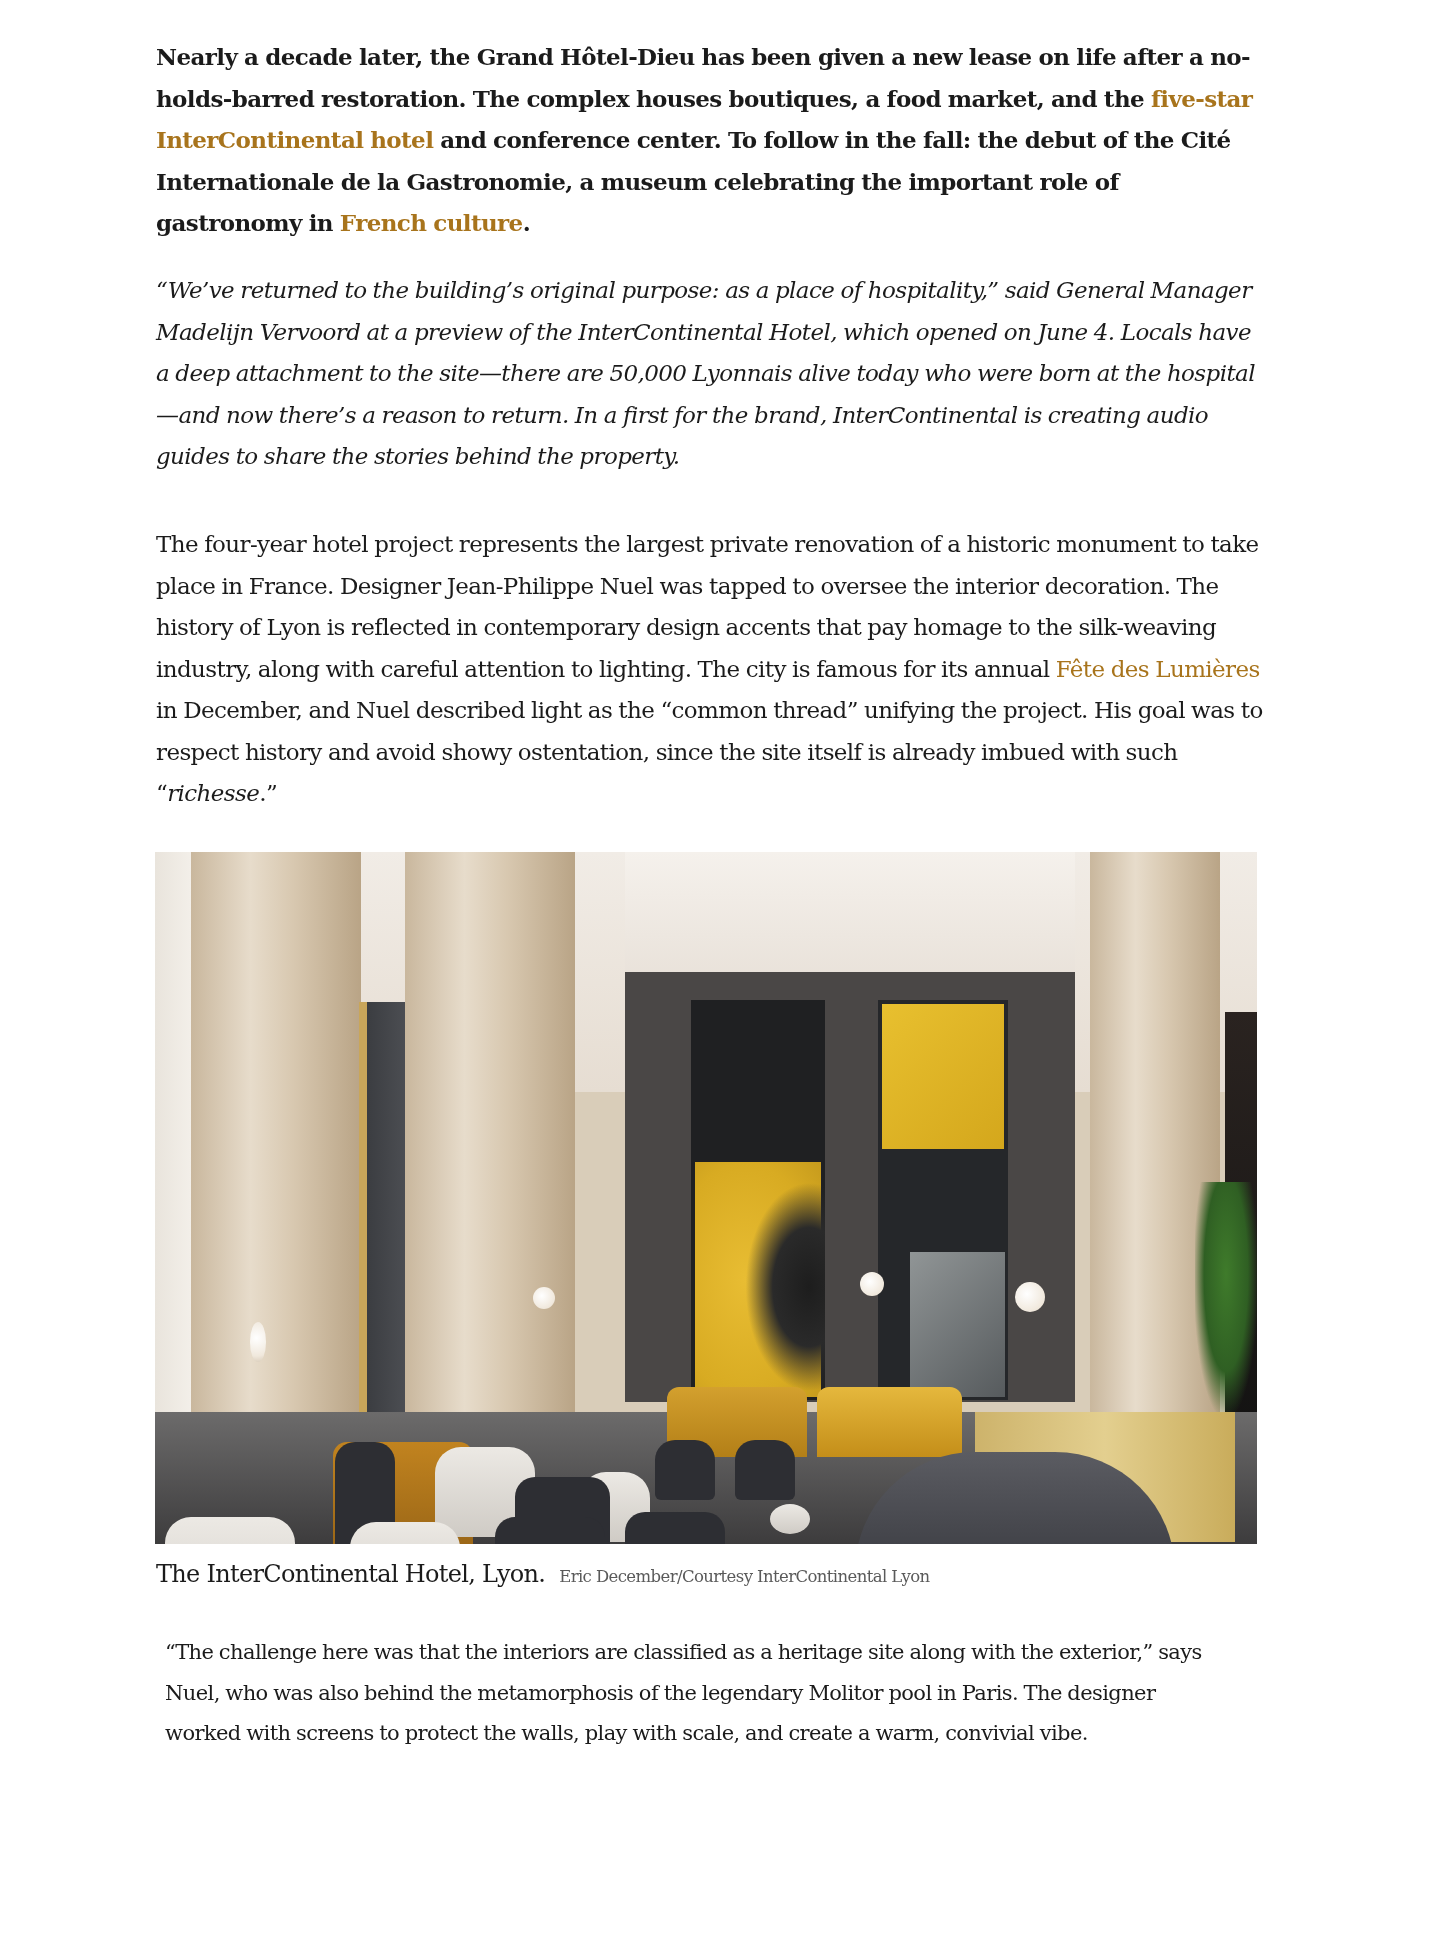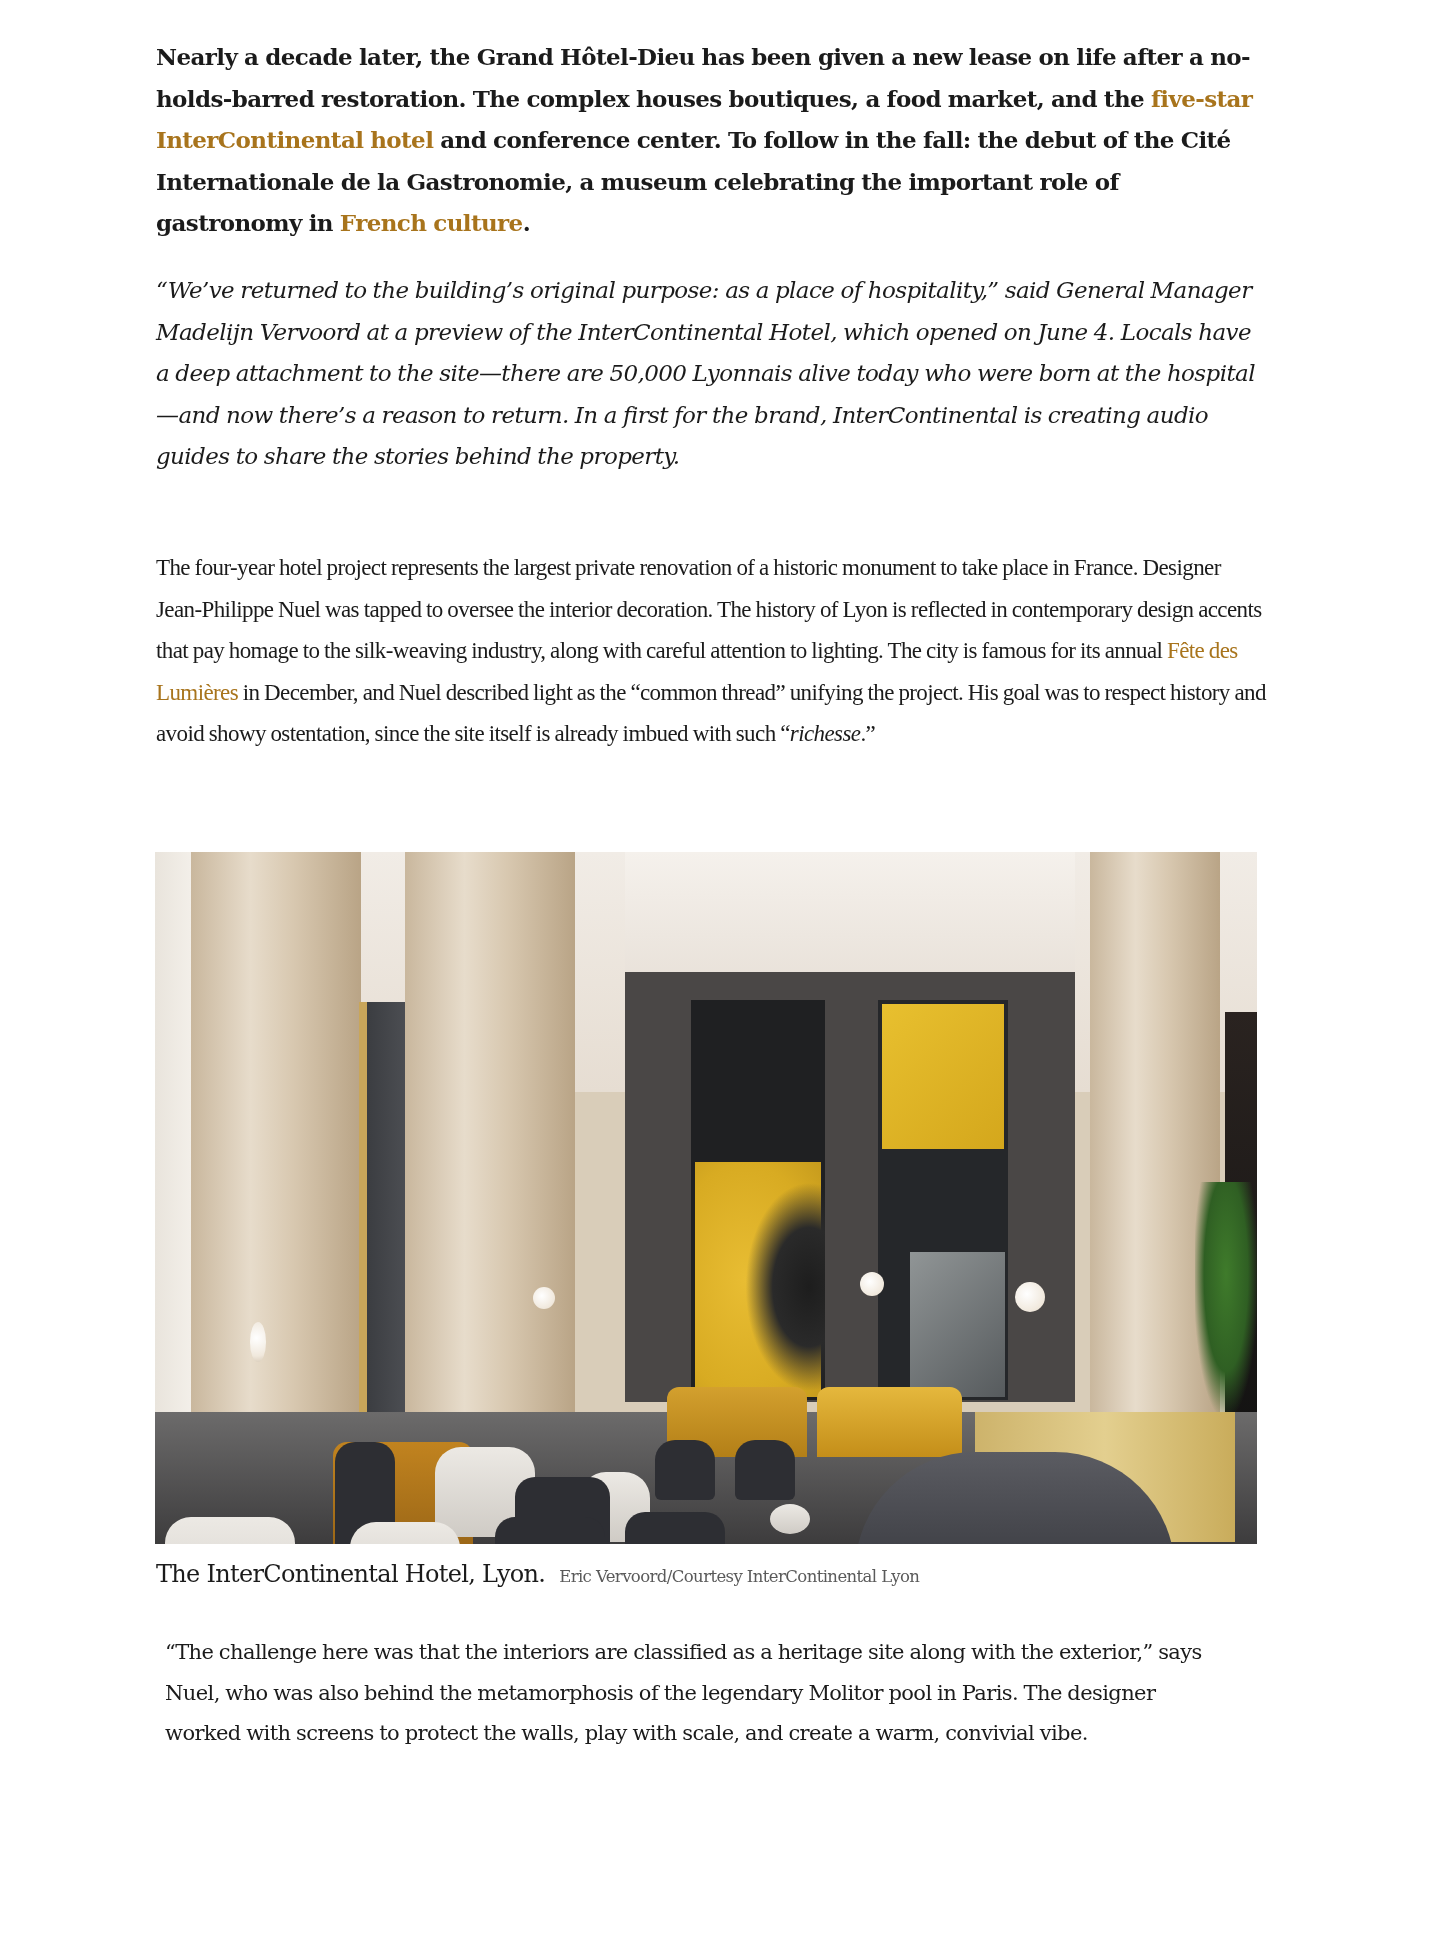--- a/index.html
+++ b/index.html
@@ -2,21 +2,21 @@
 <html><head>
 <meta charset="utf-8">
 <style>
   html, body { margin: 0; padding: 0; background: #ffffff; }
   body { width: 1440px; height: 1936px; position: relative; overflow: hidden;
          font-family: "DejaVu Serif", "Liberation Serif", serif; color: #1b1b1b; }
   .article { position: absolute; left: 156px; top: 0; width: 1112px; }
   .para { font-size: 23px; line-height: 41.5px; margin: 0; letter-spacing: -0.6px; word-spacing: -0.5px; }
   .p1 { position: absolute; top: 36px; left: 0; width: 1112px; font-weight: bold; }
   .p2 { position: absolute; top: 270px; left: 0; width: 1112px; font-style: italic; }
-  .p3 { position: absolute; top: 547px; left: 0; width: 1112px; font-family: Liberation Serif, serif; }
+  .p3 { position: absolute; top: 524px; left: 0; width: 1112px; }
   .p4 { position: absolute; top: 1632px; left: 9px; width: 1060px; font-size: 21px; line-height: 40.5px; }
   .link { color: #a8741c; text-decoration: none; cursor: pointer; }
   .figure { position: absolute; top: 852px; left: -1px; width: 1102px; height: 692px; margin: 0; }
   .photo { position: relative; width: 1102px; height: 692px; overflow: hidden; background: #d9cdb9; }
   .caption { position: absolute; top: 1560px; left: 0; width: 1112px; white-space: nowrap; }
   .caption-text { font-size: 24px; letter-spacing: -0.7px; color: #1b1b1b; }
   .caption-credit { font-size: 16.5px; letter-spacing: -0.6px; color: #5a5a5a; margin-left: 14px; }
 
   
   .ph { position: absolute; }
@@ -104,18 +104,18 @@
       <div class="ph chair-dark" style="left:340px;top:665px;width:110px;height:90px;"></div>
       <div class="ph chair-dark" style="left:470px;top:660px;width:100px;height:80px;"></div>
       <div class="ph chair-dark" style="left:500px;top:588px;width:60px;height:60px;"></div>
       <div class="ph chair-dark" style="left:580px;top:588px;width:60px;height:60px;"></div>
       <div class="ph bench-curve"></div>
       <div class="ph chair-white" style="left:615px;top:652px;width:40px;height:30px;border-radius:50%;"></div>
     </div>
   </figure>
 
   <div class="caption">
-    <span class="caption-text">The InterContinental Hotel, Lyon.</span><span class="caption-credit">Eric Vervoord/Courtesy InterContinental Lyon</span>
+    <span class="caption-text">The InterContinental Hotel, Lyon.</span><span class="caption-credit">Eric December/Courtesy InterContinental Lyon</span>
   </div>
 
   <p class="para p4">“The challenge here was that the interiors are classified as a heritage site along with the exterior,” says Nuel, who was also behind the metamorphosis of the legendary Molitor pool in Paris. The designer worked with screens to protect the walls, play with scale, and create a warm, convivial vibe.</p>
 
 </div>
 
 </body></html>

